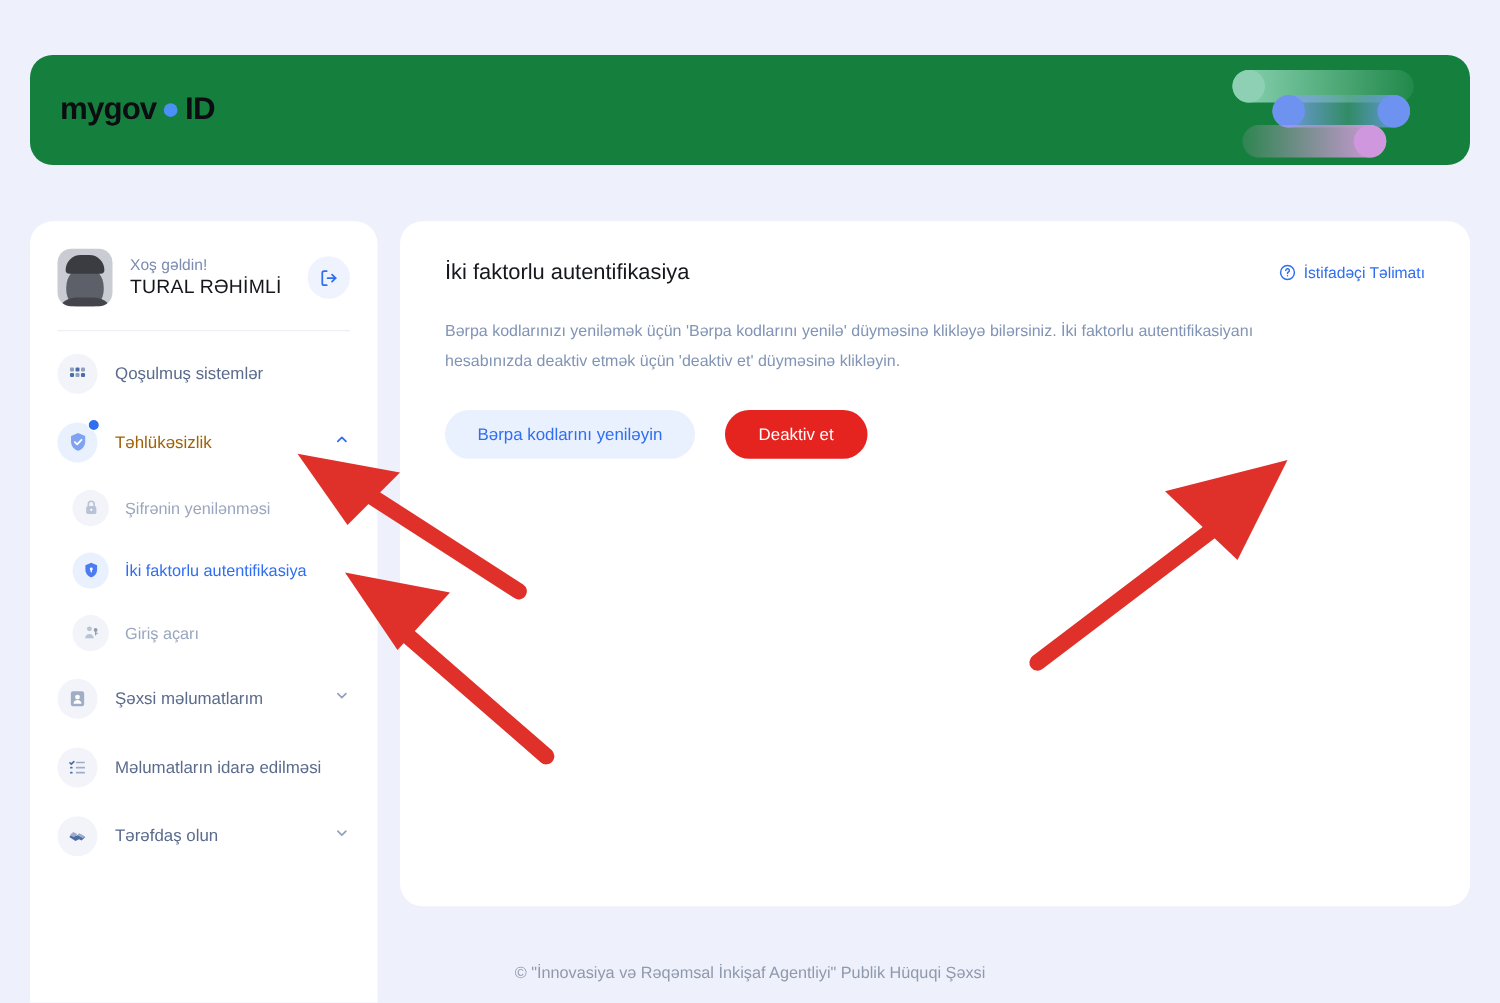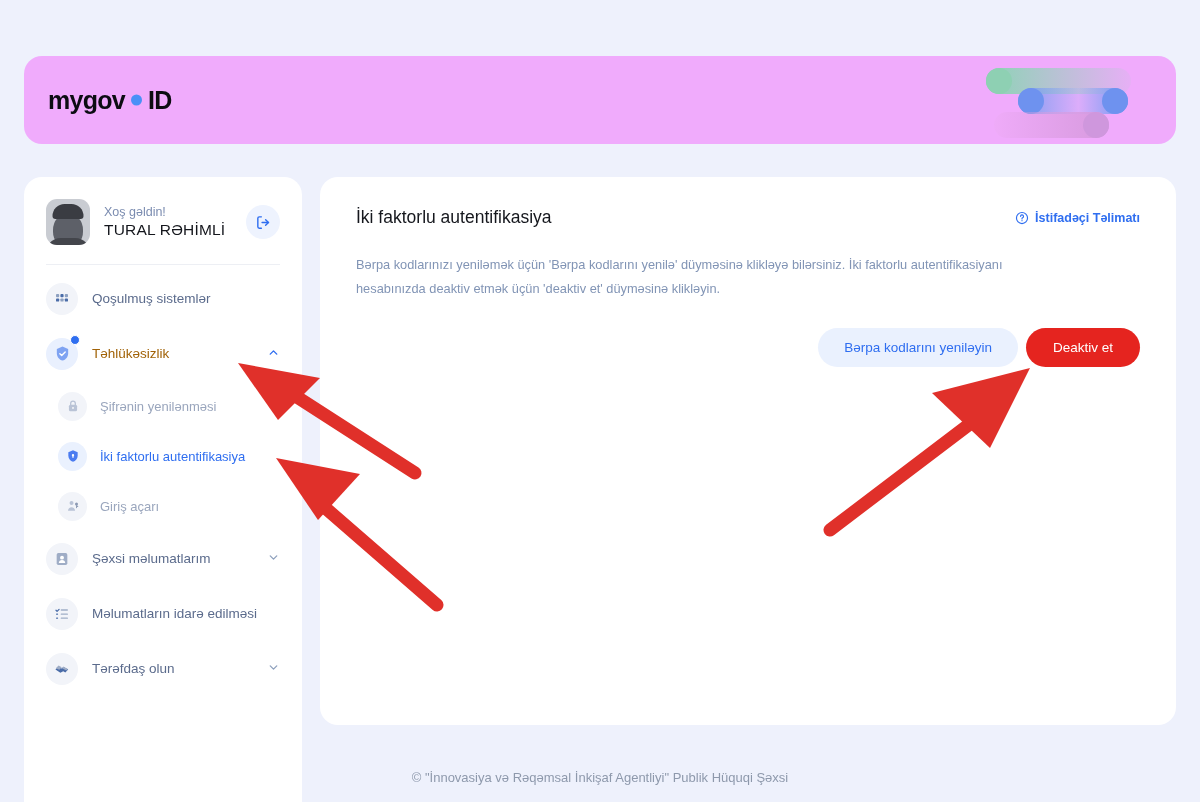--- a/index.html
+++ b/index.html
@@ -10,24 +10,24 @@
     background: #eef1fc;
     font-family: "Liberation Sans", sans-serif;
     overflow: hidden;
     position: relative;
   }
 
   
   .header {
     position: absolute;
     left: 24px;
-    top: 56px;
+    top: 44px;
     width: 1152px;
     height: 88px;
-    background: #f0abfc;
+    background: #15803d;
     border-radius: 18px;
     overflow: hidden;
   }
   .logo {
     position: absolute;
     left: 24px;
     top: 50%;
     transform: translateY(-50%);
     display: flex;
     align-items: center;
@@ -169,32 +169,32 @@
     width: 856px;
     height: 548px;
     background: #ffffff;
     border-radius: 18px;
     padding: 30px 36px;
   }
   .main-head { display: flex; align-items: flex-start; justify-content: space-between; }
   .main-title { font-size: 17.5px; color: #15171d; font-weight: normal; }
   .guide-link {
     display: flex; align-items: center; gap: 6px;
-    font-size: 12.5px; color: #2f6ef0; cursor: pointer; margin-top: 4px; font-weight: bold;
+    font-size: 12.5px; color: #2f6ef0; cursor: pointer; margin-top: 4px;
   }
   .desc {
     margin-top: 25px;
     font-size: 12.8px;
     line-height: 1.85;
     color: #8194b5;
     max-width: 700px;
   }
   .actions {
-    display: flex; justify-content: flex-end; align-items: center;
-    gap: 8px; margin-top: 28px;
+    display: flex; justify-content: flex-start; align-items: center;
+    gap: 24px; margin-top: 28px;
   }
   .btn {
     border: none; cursor: pointer; border-radius: 22px;
     font-family: "Liberation Sans", sans-serif; font-size: 13.5px;
   }
   .btn-secondary {
     background: #eaf1fe; color: #2f6ef0; padding: 12px 26px;
   }
   .btn-danger {
     background: #e5241f; color: #ffffff; padding: 12px 27px;

